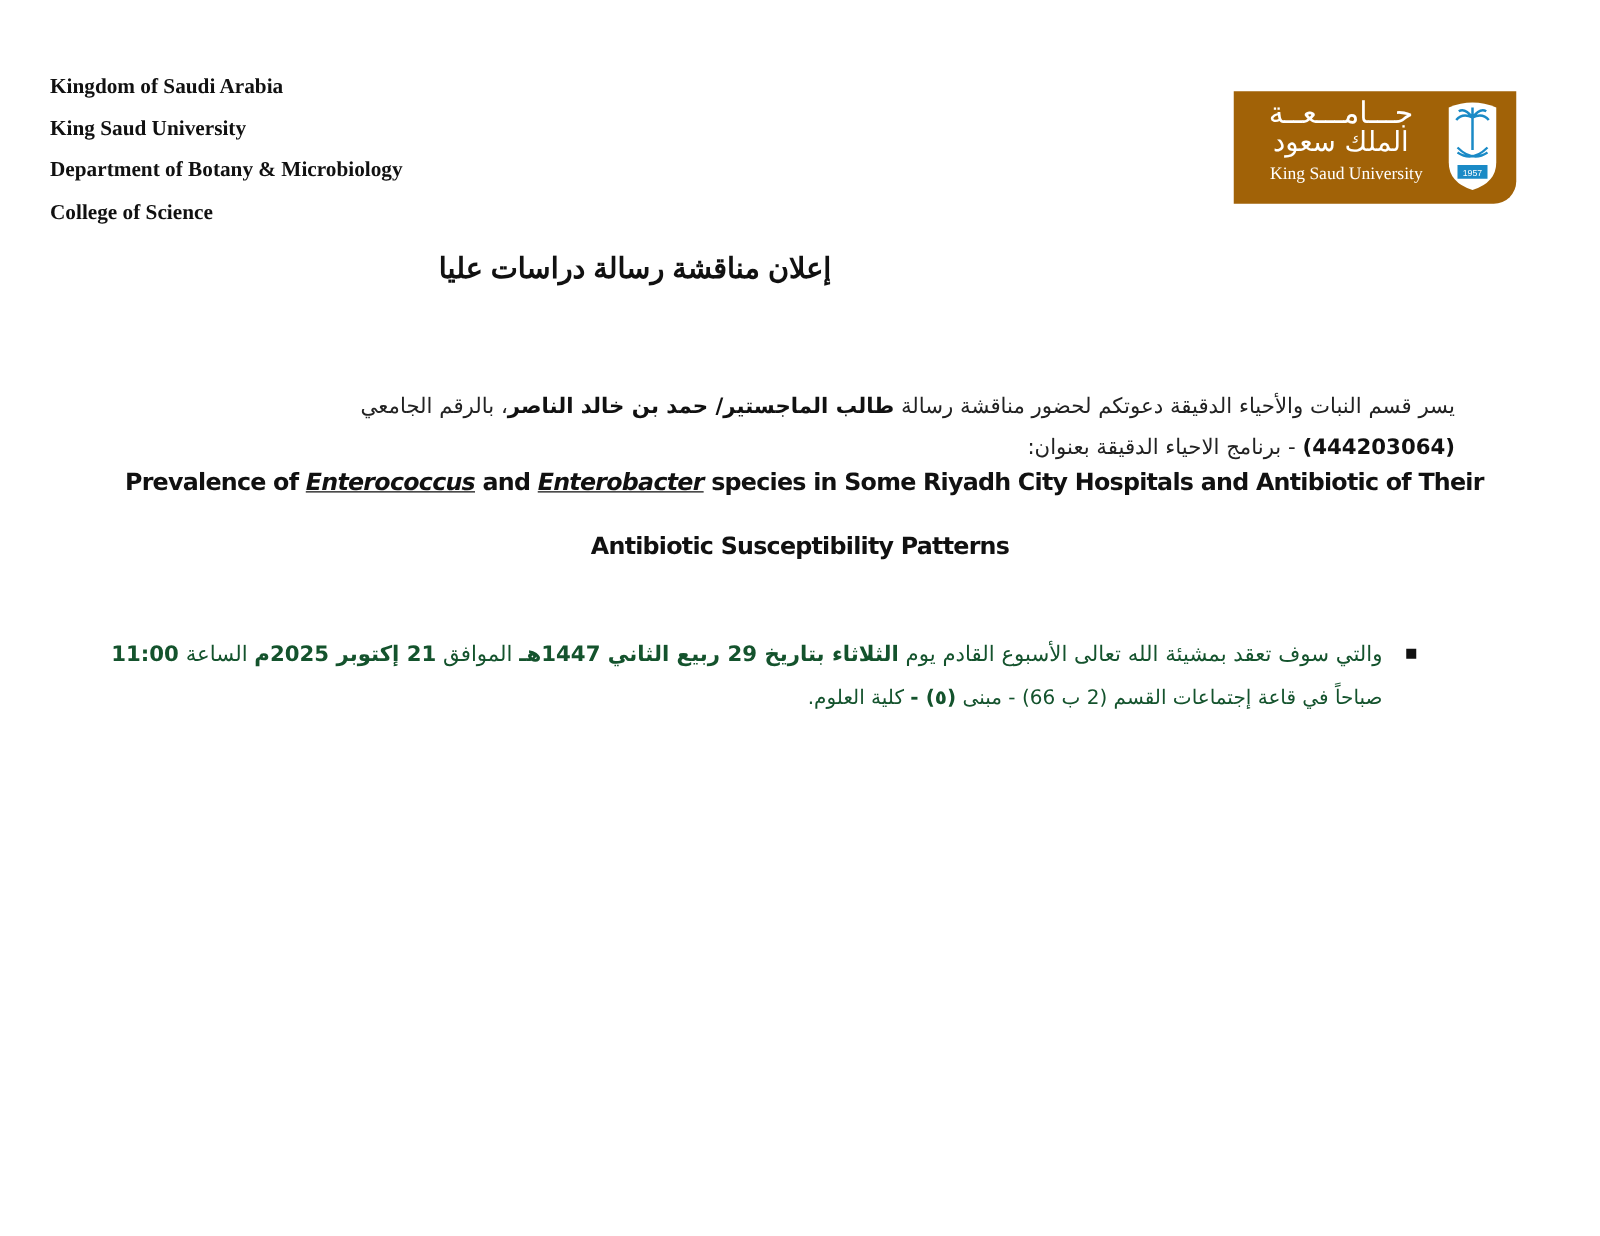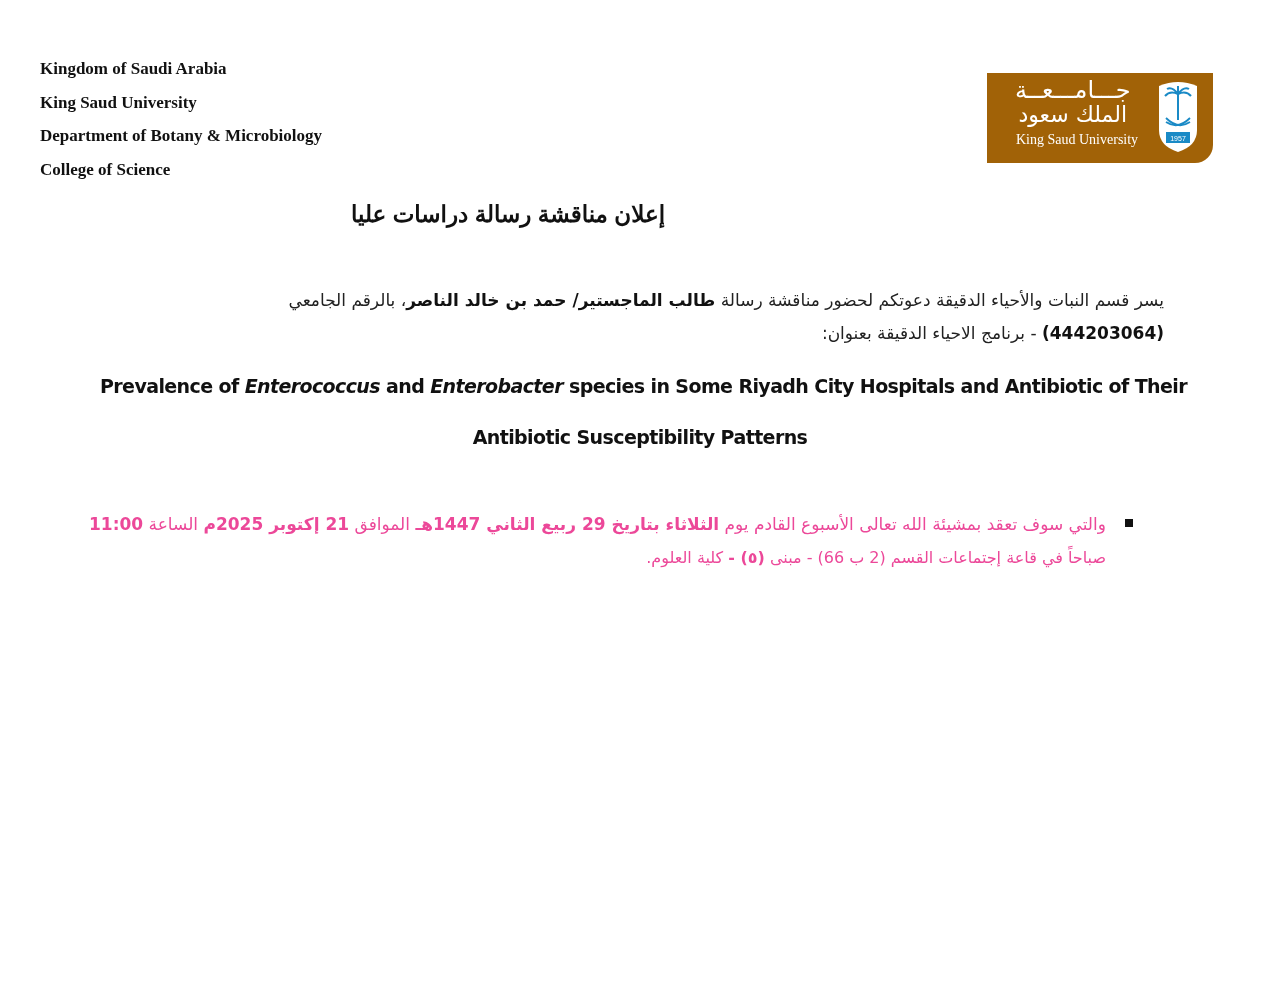--- a/index.html
+++ b/index.html
@@ -95,60 +95,61 @@
       position: absolute;
       right: 116px;
       width: 960px;
       direction: rtl;
       text-align: right;
       font-family: "DejaVu Sans", sans-serif;
       font-size: 17px;
       line-height: 24px;
       white-space: nowrap;
       color: #222;
+      margin-top: 25px;
     }
     .para b { color: #111; }
     .para-1 { top: 288px; }
     .para-2 { top: 321px; }
 
     .thesis-title {
       position: absolute;
       left: 100px;
       width: 1080px;
       text-align: center;
       font-family: "DejaVu Sans", sans-serif;
       font-weight: bold;
       font-size: 19px;
       letter-spacing: -0.6px;
       color: #111;
       white-space: nowrap;
     }
     .thesis-line-1 { top: 375px; }
     .thesis-line-2 { top: 426px; }
-    .thesis-title i { font-style: italic; }
+    .thesis-title i { font-style: italic; text-decoration: underline; }
 
     .bullet {
       position: absolute;
       left: 1125px;
       top: 519px;
       width: 8px;
       height: 8px;
       background: #111;
     }
     .bullet-text {
       position: absolute;
       right: 174px;
       width: 1000px;
       direction: rtl;
       text-align: right;
       font-family: "DejaVu Sans", sans-serif;
       font-size: 17px;
       line-height: 24px;
       white-space: nowrap;
-      color: #ec4899;
+      color: #14532d;
     }
     .bullet-line-1 { top: 512px; }
     .bullet-line-2 { top: 546px; font-size: 16px; }
   </style>
 </head>
 <body>
 
 <div class="header-en">
   <div>Kingdom of Saudi Arabia</div>
   <div>King Saud University</div>

